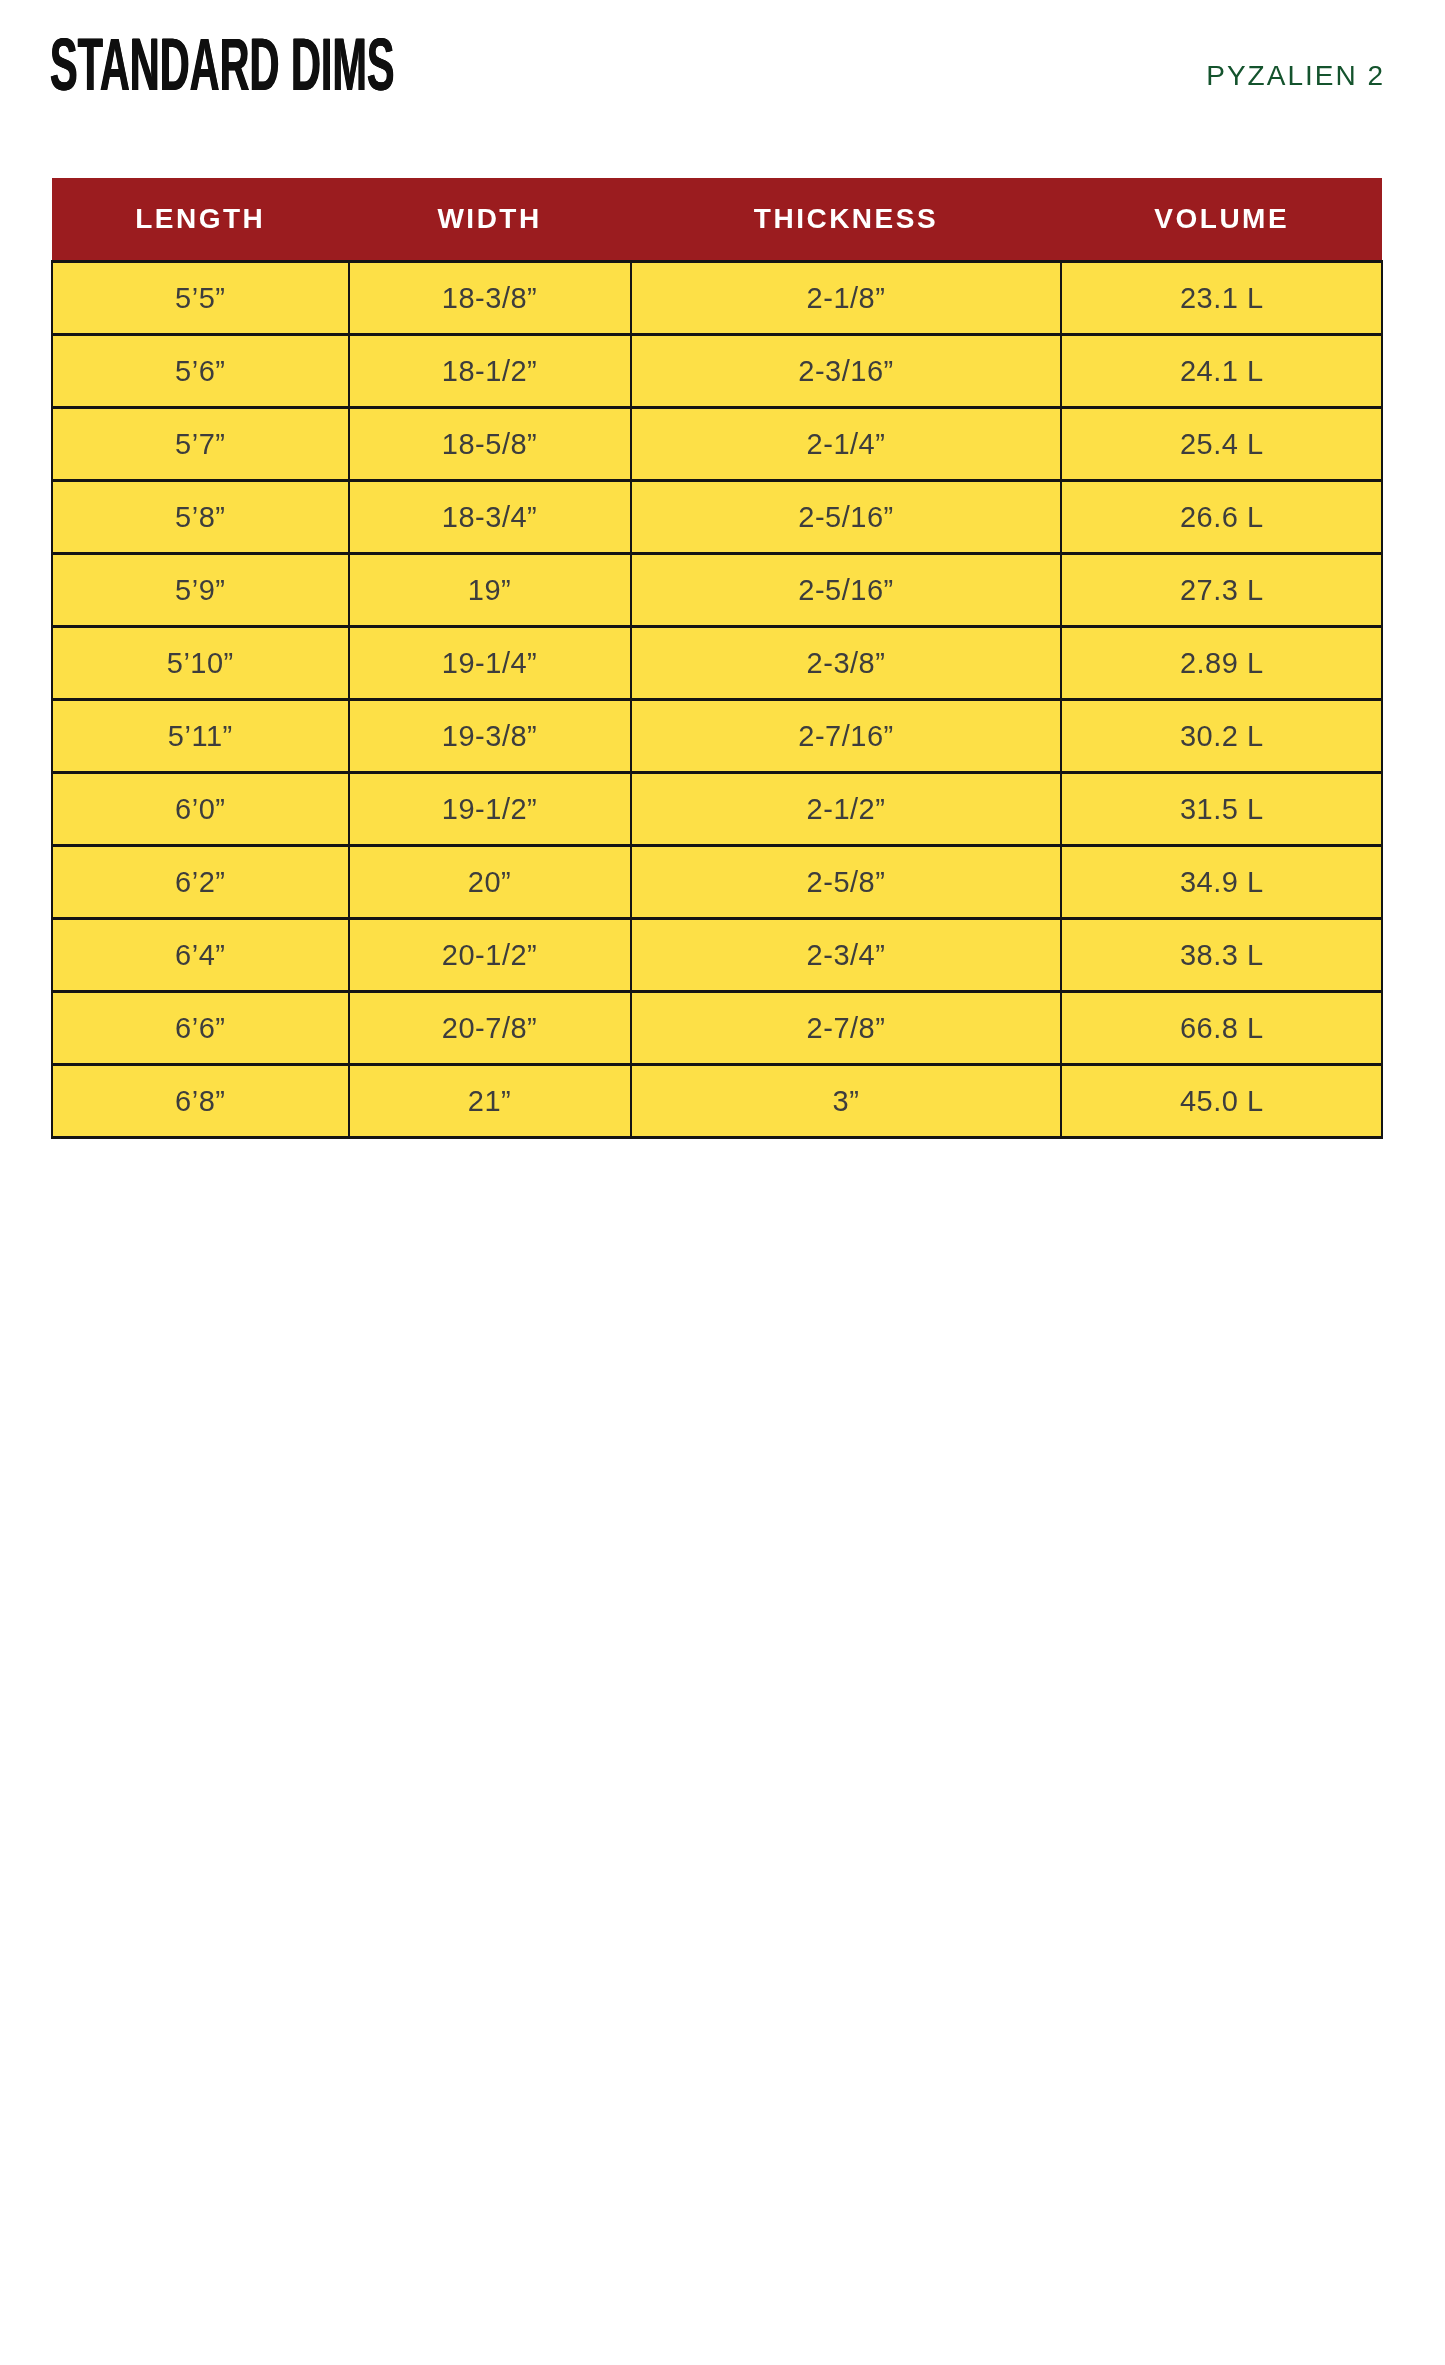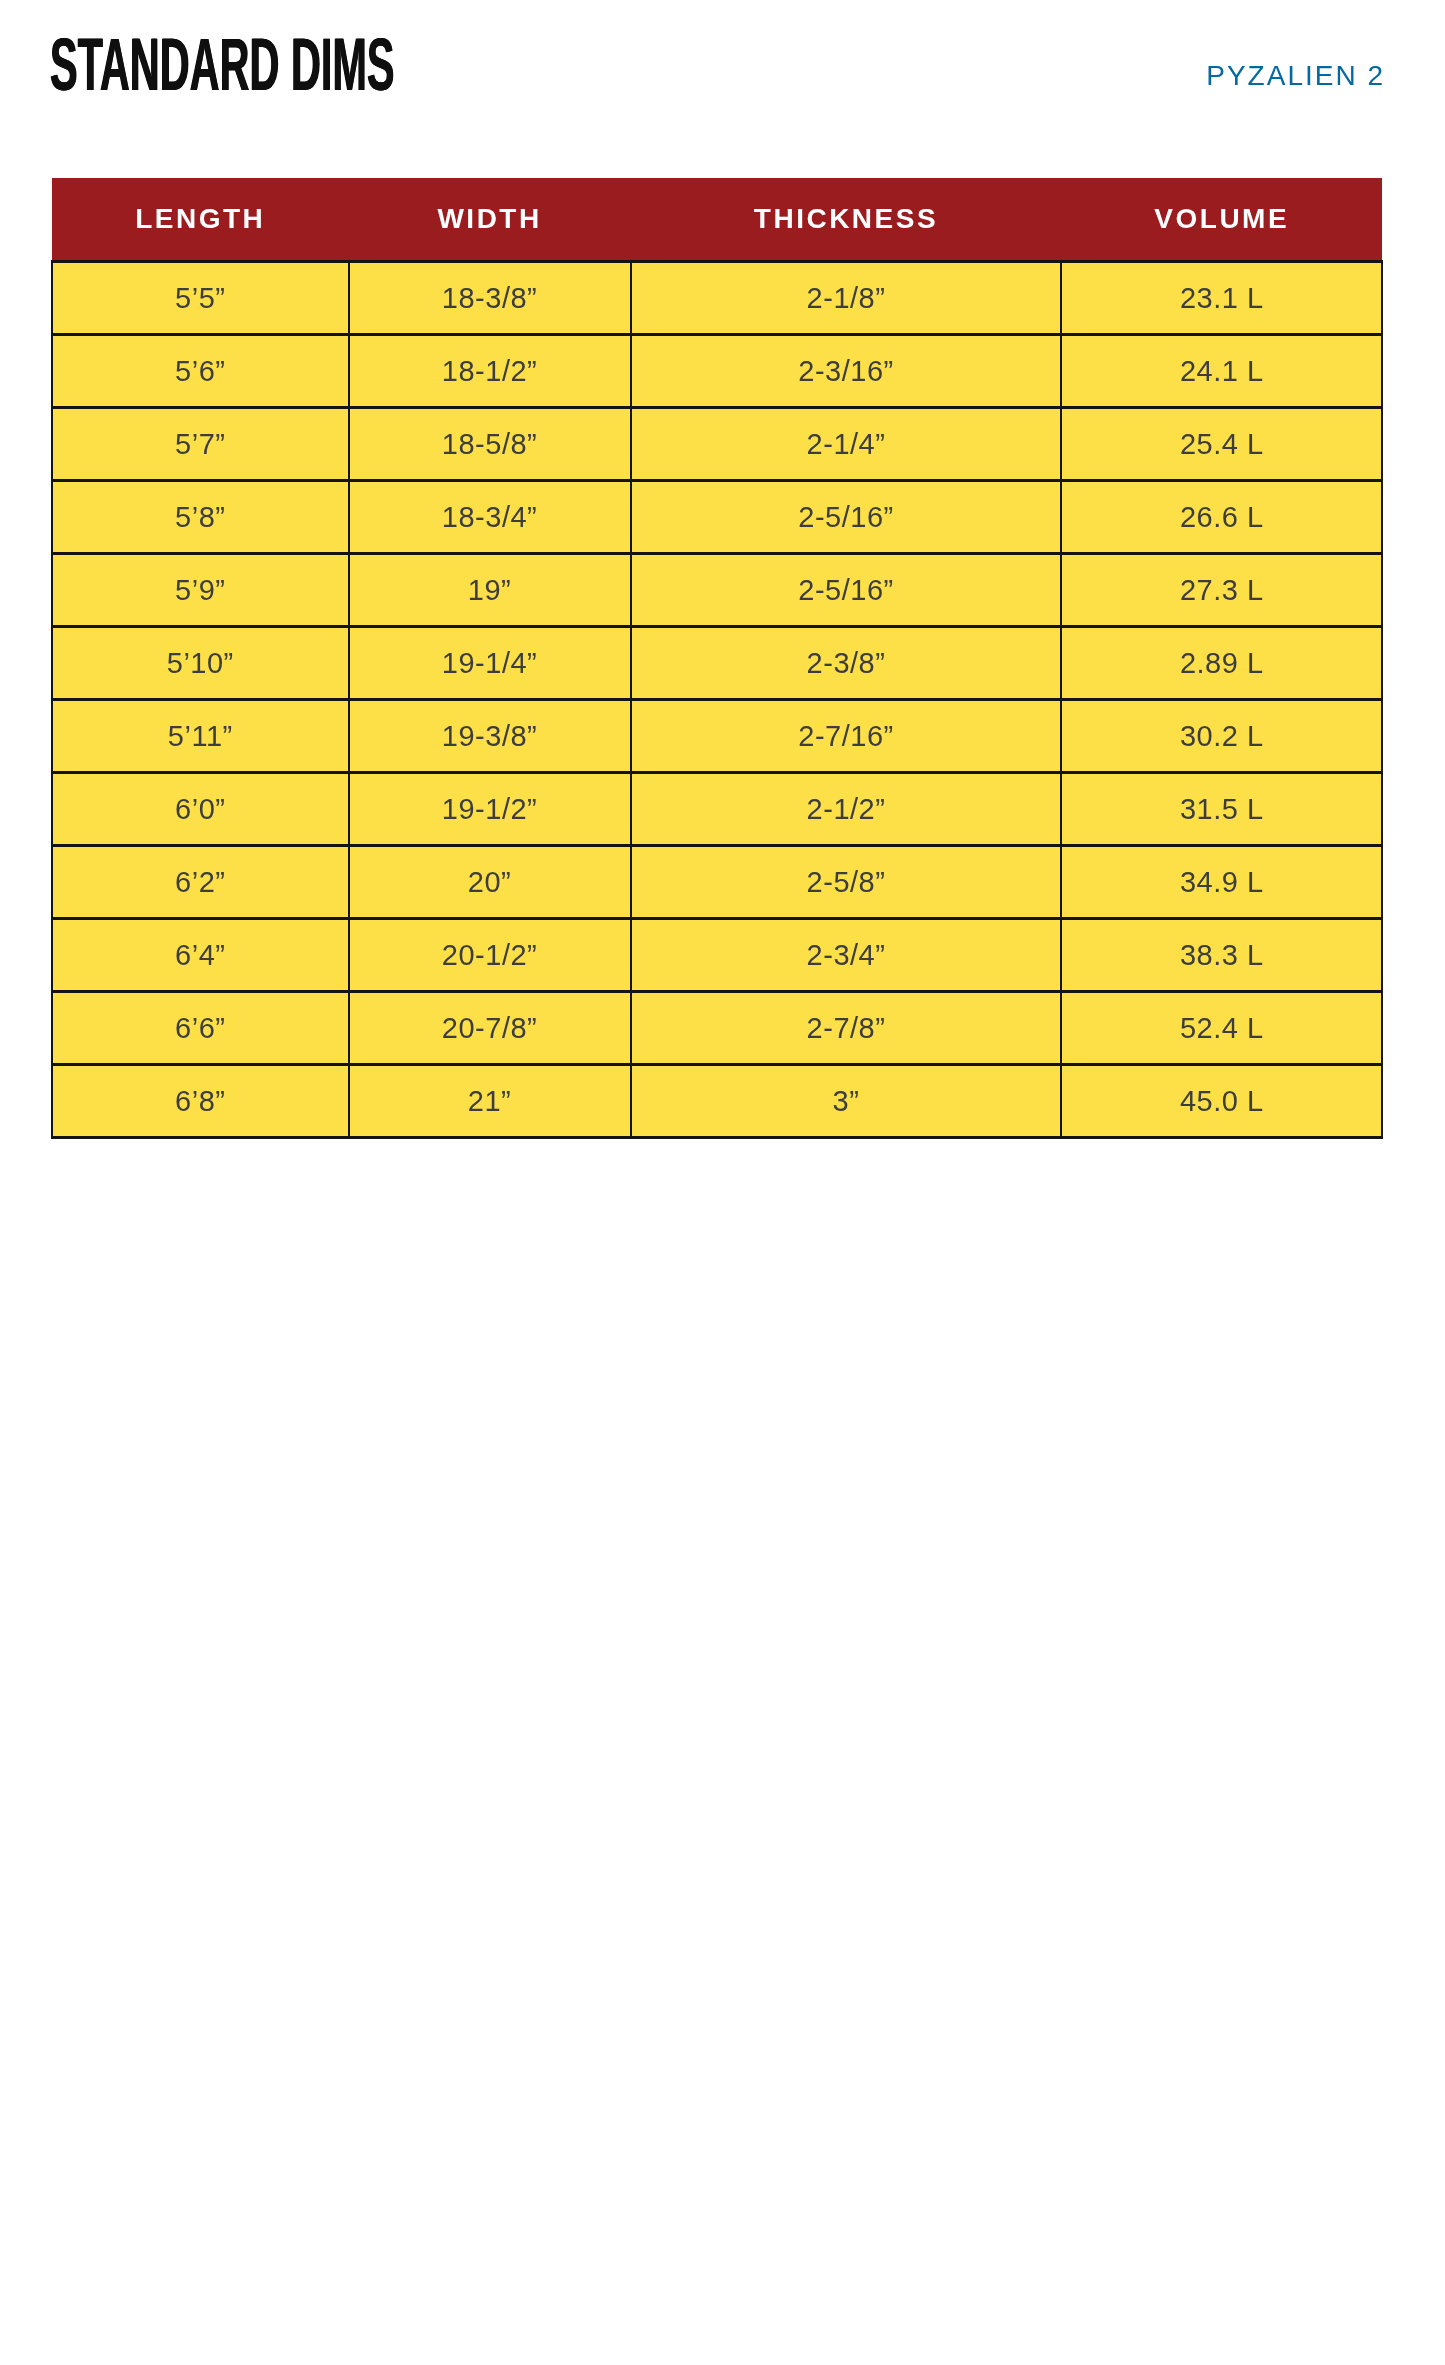--- a/index.html
+++ b/index.html
@@ -29,21 +29,21 @@
     transform-origin: 0 0;
     
     text-shadow: 0.8px 0 0 #0f0f0f, -0.8px 0 0 #0f0f0f;
   }
   .model-name {
     position: absolute;
     right: 60px;
     top: 60px;
     font-size: 28px;
     font-weight: 400;
-    color: #0369a1;
+    color: #14532d;
     letter-spacing: 2px;
     white-space: nowrap;
   }
   
   .dims-table {
     position: absolute;
     left: 51px;
     top: 178px;
     width: 1332px;
     border-collapse: collapse;
@@ -161,21 +161,21 @@
         <tr>
           <td>6’4”</td>
           <td>20-1/2”</td>
           <td>2-3/4”</td>
           <td>38.3 L</td>
         </tr>
         <tr>
           <td>6’6”</td>
           <td>20-7/8”</td>
           <td>2-7/8”</td>
-          <td>52.4 L</td>
+          <td>66.8 L</td>
         </tr>
         <tr>
           <td>6’8”</td>
           <td>21”</td>
           <td>3”</td>
           <td>45.0 L</td>
         </tr>
       </tbody>
   </table>
 

